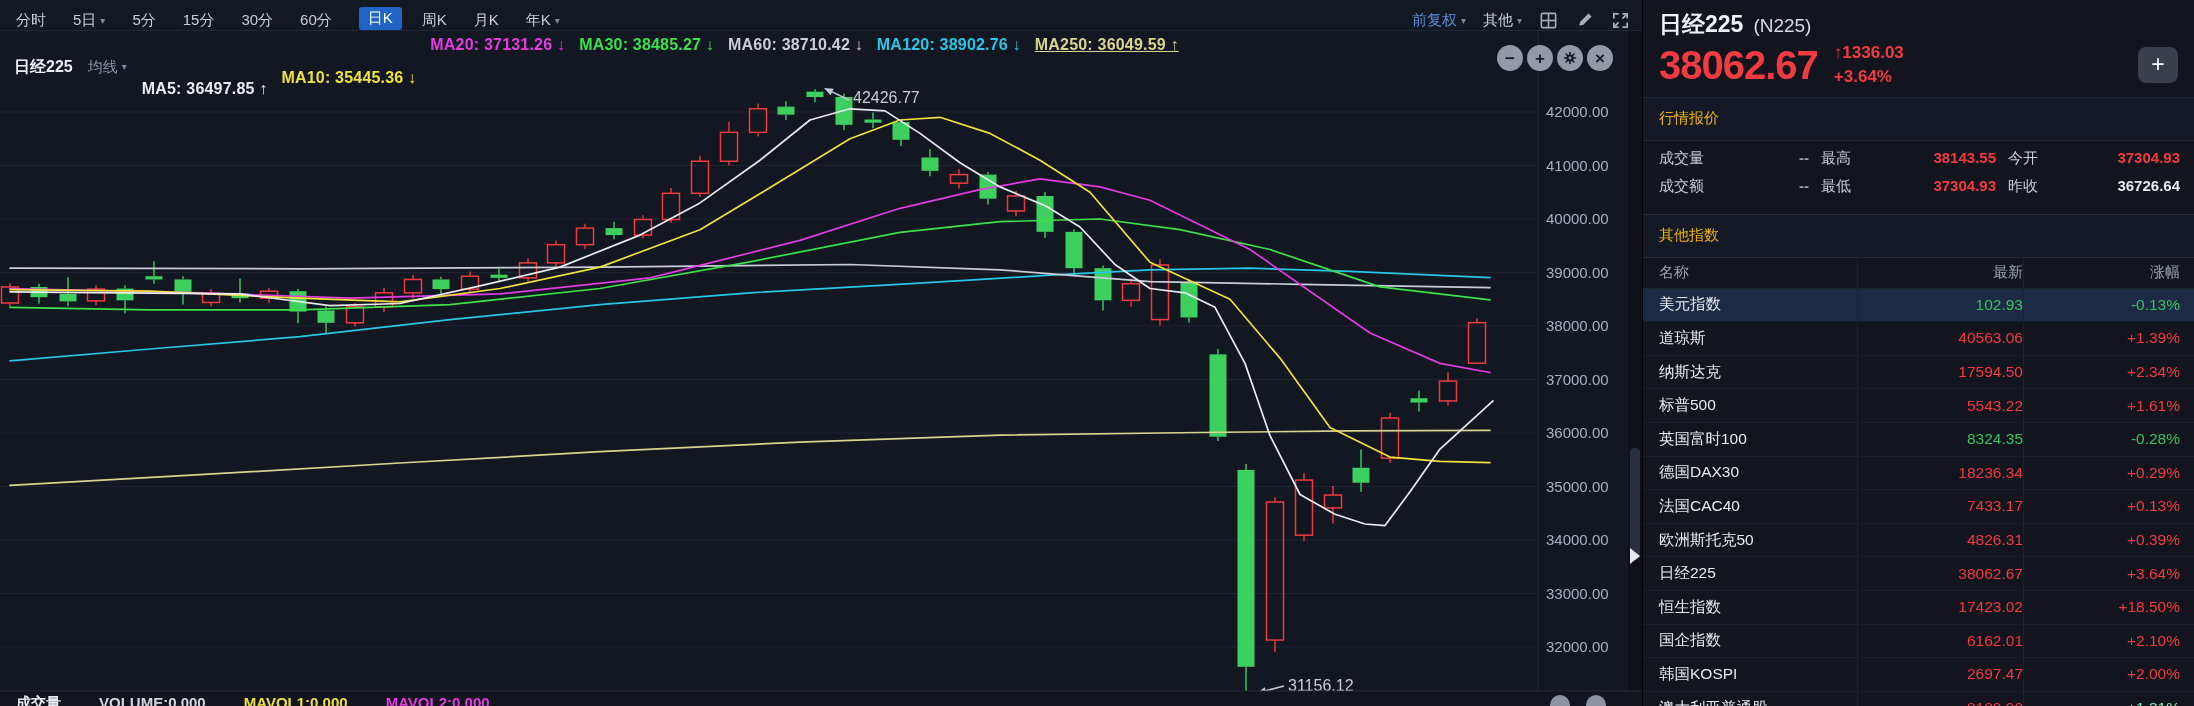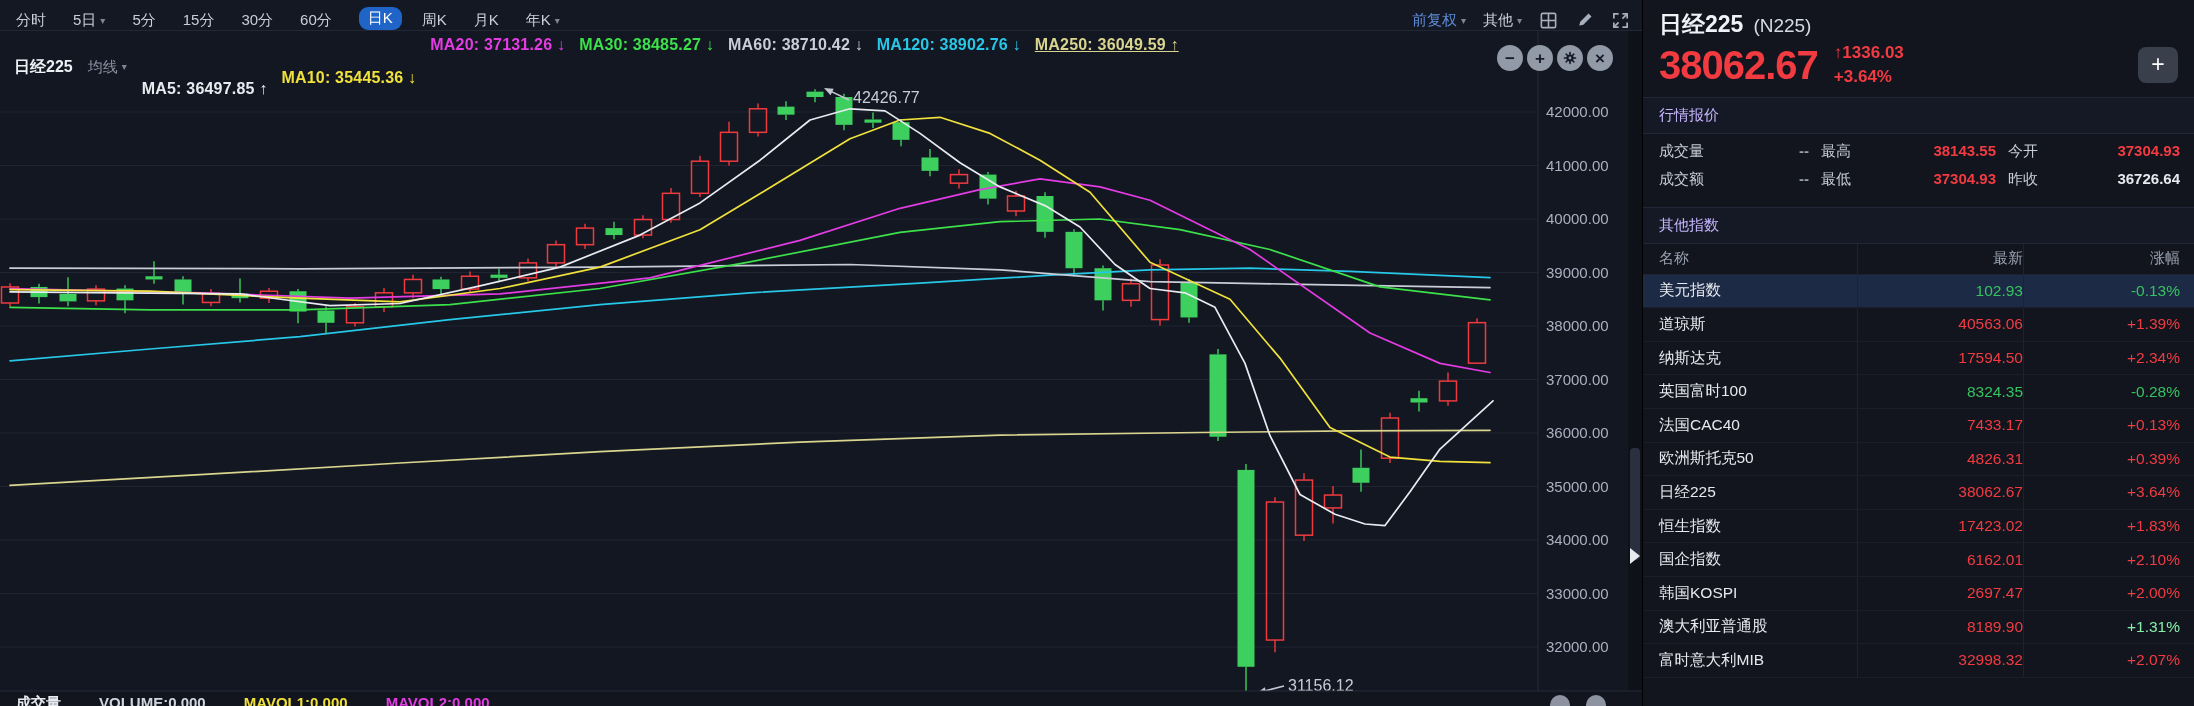--- a/index.html
+++ b/index.html
@@ -10,21 +10,21 @@
   html,body{margin:0;padding:0}
   body{width:2194px;height:706px;overflow:hidden;background:#12151e;
        font-family:"Liberation Sans","DejaVu Sans",sans-serif;color:var(--txt)}
   .app{position:relative;width:2194px;height:706px;display:flex}
 
   
   .chart-panel{position:relative;width:1642px;height:706px;background:#131722;flex:none}
   .toolbar{position:relative;height:31px;display:flex;align-items:flex-end;
            padding:0 12px 0 16px;border-bottom:1px solid #222737;background:#141823;z-index:10}
   .tb-item{font-size:15px;color:#c9ced9;margin-right:27px;display:flex;align-items:center;gap:4px;cursor:pointer;white-space:nowrap}
-  .tb-item.active{background:var(--blue);color:#fff;padding:2px 9px;border-radius:9px;margin-right:20px}
+  .tb-item.active{background:var(--blue);color:#fff;padding:2px 9px;border-radius:3px;margin-right:20px}
   .caret{font-size:10px;color:#7e8596;line-height:1}
   .tb-right{margin-left:auto;display:flex;align-items:center;gap:17px}
   .adjust{color:var(--link);font-size:15px}
   .tb-icon{width:19px;height:19px;color:#a7aebc;cursor:pointer;display:flex;align-items:center}
   .tb-icon svg{width:100%;height:100%}
 
   .indicator-row{position:absolute;top:36px;left:14px;display:flex;align-items:center;gap:15px;
                  z-index:5;font-size:16px;font-weight:700;white-space:nowrap}
   .sym{color:#edf0f5}
   .ma-sel{color:#8a92a3;font-weight:400;font-size:15px;display:flex;gap:4px;align-items:center;cursor:pointer}
@@ -43,22 +43,22 @@
   .quote-panel{flex:1;background:#12151e;border-left:1px solid #000;display:flex;flex-direction:column;position:relative}
   .qp-head{padding:9px 16px 0}
   .qp-title-row{display:flex;align-items:baseline;gap:10px}
   .qp-title{font-size:23px;color:#f0f2f7;font-weight:700}
   .qp-code{font-size:19px;color:#d7dbe4}
   .qp-price-row{display:flex;align-items:center;margin-top:1px}
   .qp-price{font-size:40px;font-weight:700;color:var(--red);letter-spacing:-1px;line-height:1.05}
   .qp-chg{margin-left:16px;display:flex;flex-direction:column;font-size:17px;font-weight:700;color:var(--red);line-height:1.4}
   .add-btn{margin-left:auto;width:40px;height:36px;background:#3a3f4c;border-radius:8px;color:#fff;
            font-size:23px;font-weight:400;display:flex;align-items:center;justify-content:center;cursor:pointer}
-  .section-bar{margin-top:8px;padding:0 16px;height:37px;display:flex;align-items:center;flex:none;
-               font-size:15px;color:#c4b5fd;border-top:1px solid #232838;border-bottom:1px solid #232838;background:#151926}
+  .section-bar{margin-top:8px;padding:0 16px;height:44px;display:flex;align-items:center;flex:none;
+               font-size:15px;color:#eab308;border-top:1px solid #232838;border-bottom:1px solid #232838;background:#151926}
   .quote-rows{padding:4px 14px 5px 16px;display:flex;flex-direction:column}
   .q-row{display:flex;align-items:center;height:28px;font-size:15px}
   .q-g1{width:150px;display:flex}
   .q-g2{width:175px;margin-left:12px;display:flex}
   .q-g3{flex:1;margin-left:12px;display:flex}
   .q-label{color:#c6cbd5}
   .q-val{margin-left:auto;font-weight:700}
   .q-val.muted{color:var(--muted)}
   .q-val.red{color:var(--red)}
   .q-val.white{color:#e6e9ef}
@@ -457,43 +457,53 @@
           <span class="cell name">道琼斯</span>
           <span class="cell r" style="color:#f23b41">40563.06</span>
           <span class="cell r" style="color:#f23b41">+1.39%</span>
         </div>
         <div class="t-row">
           <span class="cell name">纳斯达克</span>
           <span class="cell r" style="color:#f23b41">17594.50</span>
           <span class="cell r" style="color:#f23b41">+2.34%</span>
         </div>
         <div class="t-row">
+          <span class="cell name">标普500</span>
+          <span class="cell r" style="color:#f23b41">5543.22</span>
+          <span class="cell r" style="color:#f23b41">+1.61%</span>
+        </div>
+        <div class="t-row">
           <span class="cell name">英国富时100</span>
           <span class="cell r" style="color:#36c25f">8324.35</span>
           <span class="cell r" style="color:#36c25f">-0.28%</span>
         </div>
         <div class="t-row">
+          <span class="cell name">德国DAX30</span>
+          <span class="cell r" style="color:#f23b41">18236.34</span>
+          <span class="cell r" style="color:#f23b41">+0.29%</span>
+        </div>
+        <div class="t-row">
           <span class="cell name">法国CAC40</span>
           <span class="cell r" style="color:#f23b41">7433.17</span>
           <span class="cell r" style="color:#f23b41">+0.13%</span>
         </div>
         <div class="t-row">
           <span class="cell name">欧洲斯托克50</span>
           <span class="cell r" style="color:#f23b41">4826.31</span>
           <span class="cell r" style="color:#f23b41">+0.39%</span>
         </div>
         <div class="t-row">
           <span class="cell name">日经225</span>
           <span class="cell r" style="color:#f23b41">38062.67</span>
           <span class="cell r" style="color:#f23b41">+3.64%</span>
         </div>
         <div class="t-row">
           <span class="cell name">恒生指数</span>
           <span class="cell r" style="color:#f23b41">17423.02</span>
-          <span class="cell r" style="color:#f23b41">+1.83%</span>
+          <span class="cell r" style="color:#f23b41">+18.50%</span>
         </div>
         <div class="t-row">
           <span class="cell name">国企指数</span>
           <span class="cell r" style="color:#f23b41">6162.01</span>
           <span class="cell r" style="color:#f23b41">+2.10%</span>
         </div>
         <div class="t-row">
           <span class="cell name">韩国KOSPI</span>
           <span class="cell r" style="color:#f23b41">2697.47</span>
           <span class="cell r" style="color:#f23b41">+2.00%</span>

